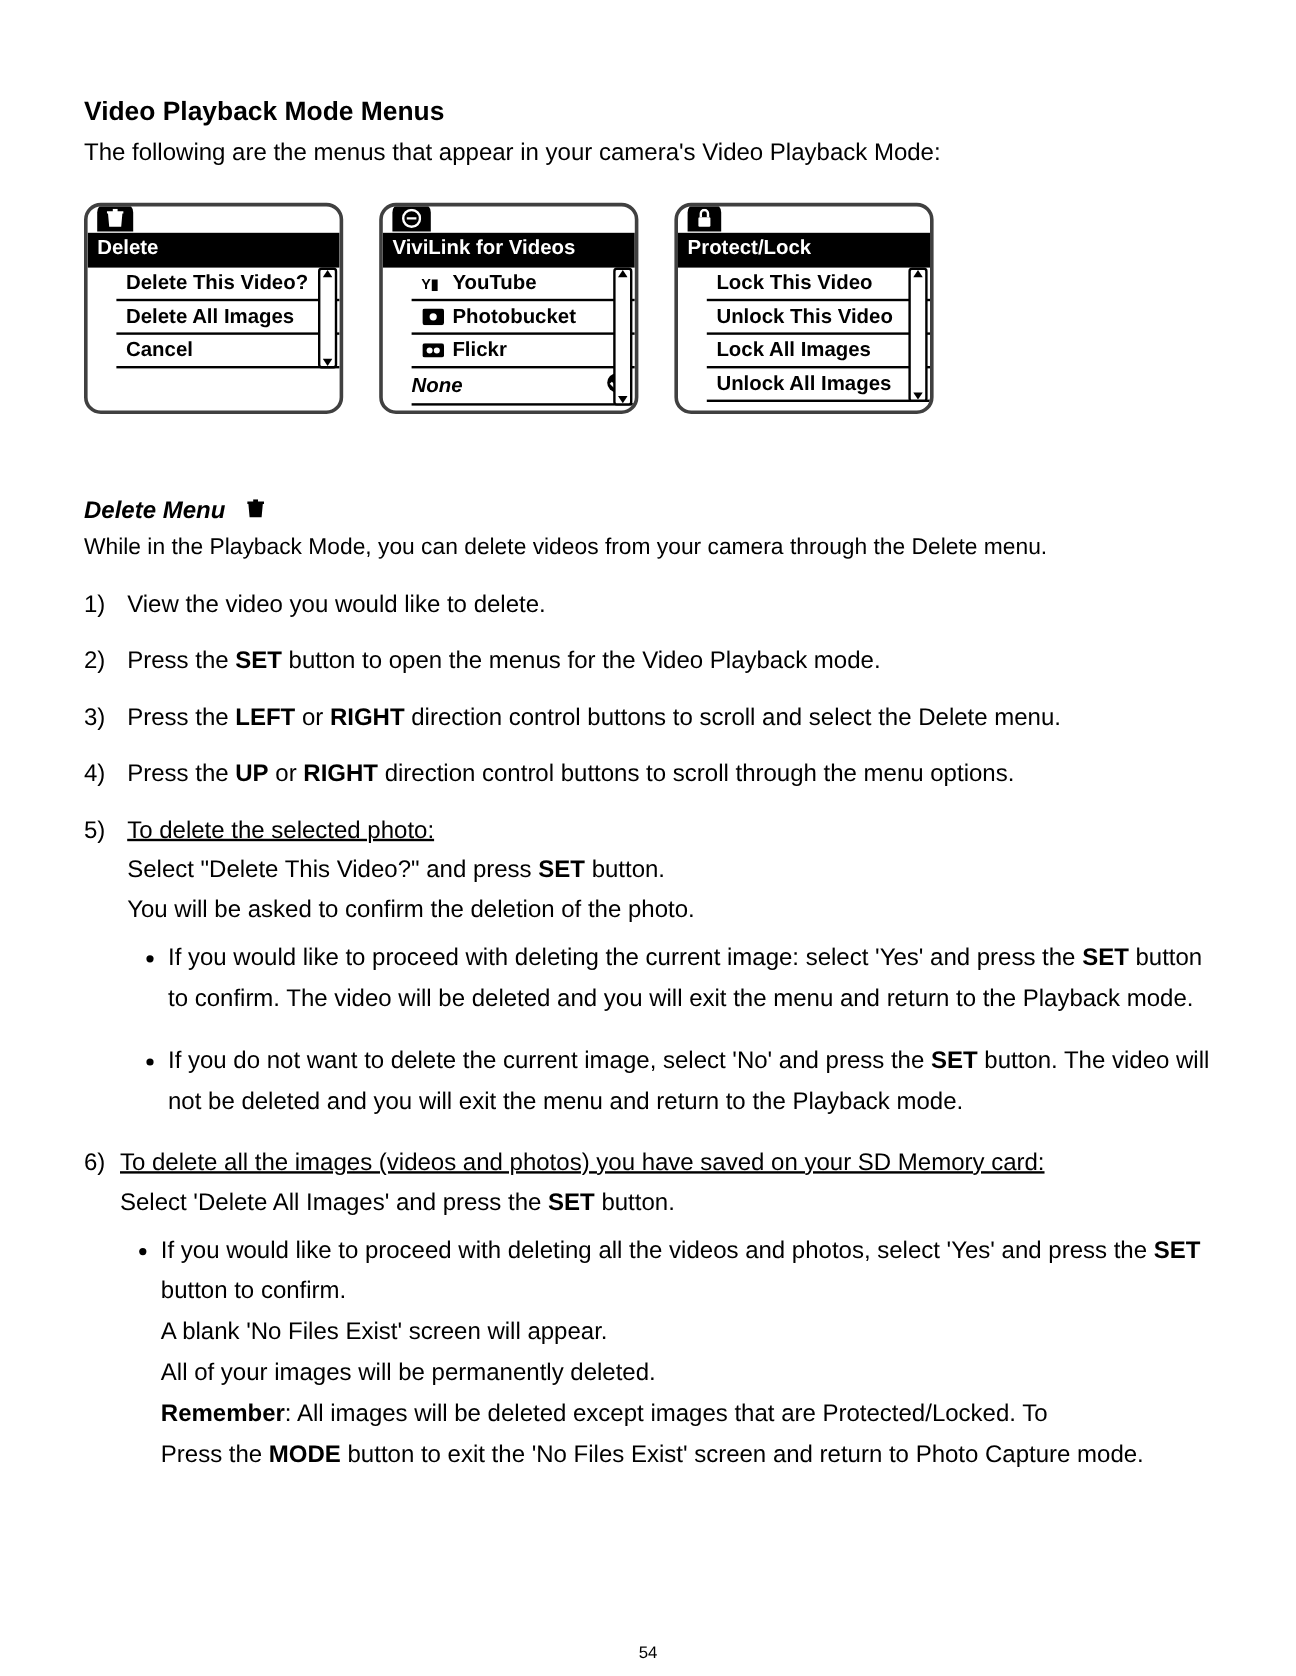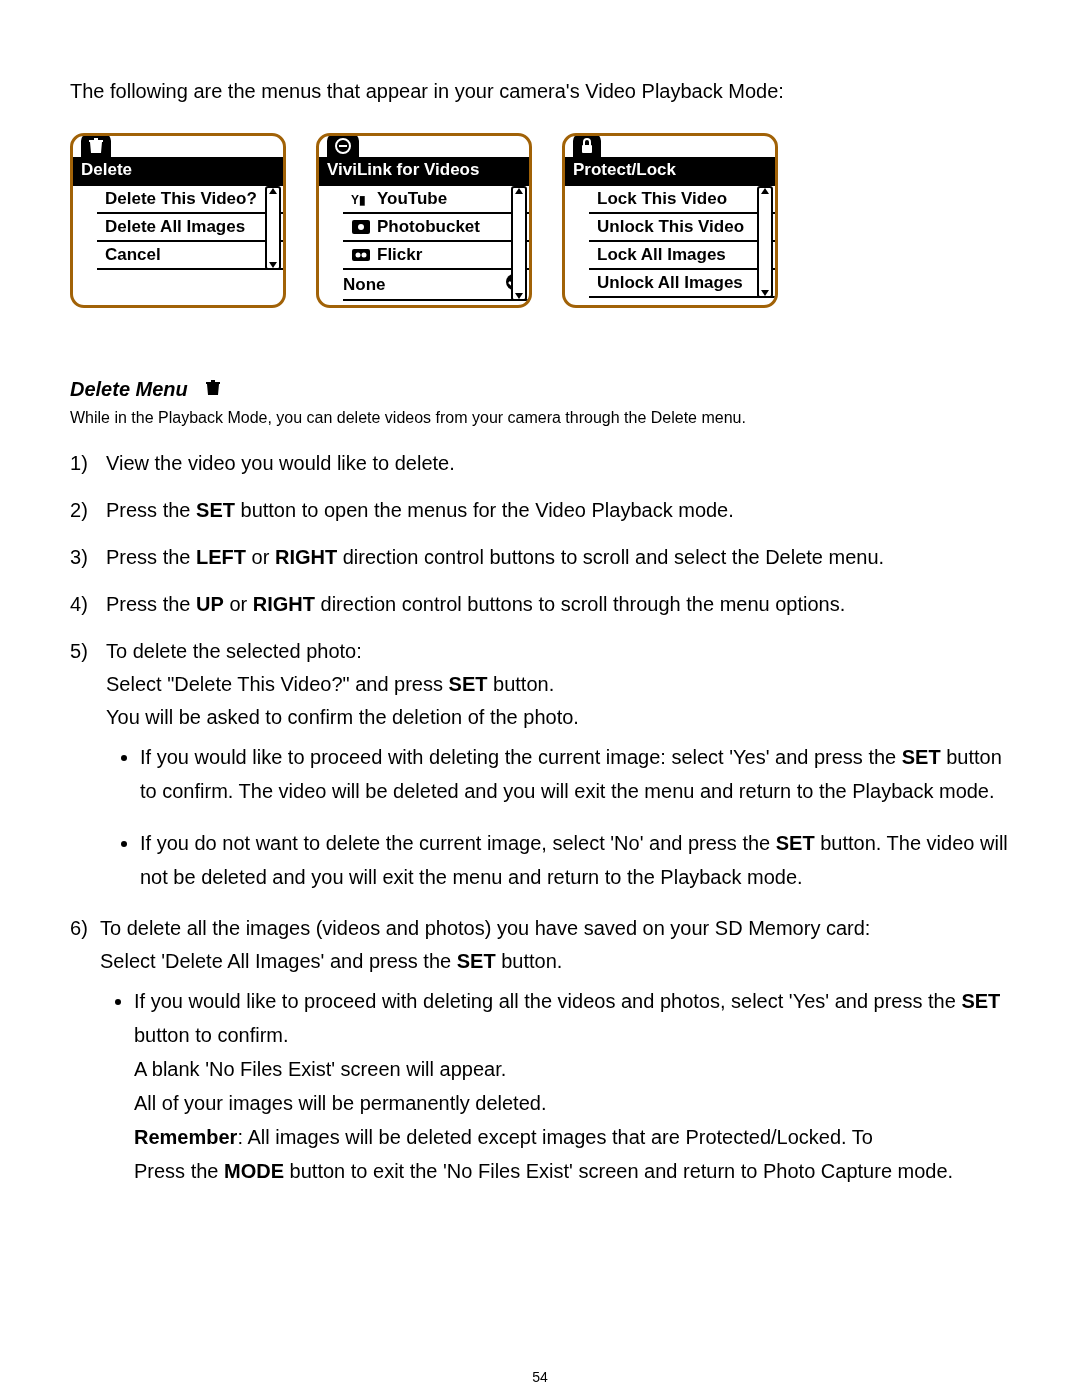--- a/index.html
+++ b/index.html
@@ -27,21 +27,21 @@
   }
 
   
   .menus-row {
     display: flex;
     gap: 30px;
     margin-bottom: 70px;
   }
   .menu {
     width: 210px;
-    border: 3px solid #a16207;
+    border: 3px solid #404040;
     border-radius: 14px;
     overflow: hidden;
     background: #fff;
     padding-bottom: 4px;
   }
   .menu-tab {
     display: inline-flex;
     align-items: center;
     justify-content: center;
     background: #000;
@@ -81,20 +81,21 @@
     width: 20px;
     height: 16px;
     display:inline-flex;
     align-items:center;
     justify-content:center;
   }
   .menu-item.none {
     justify-content: space-between;
     padding-left: 0;
     padding-right: 6px;
+    font-style: italic;
   }
   .menu-item .check {
     margin-left: auto;
   }
   .scrollbar {
     position: absolute;
     top: 0;
     bottom: 0;
     right: 2px;
     width: 12px;
@@ -112,21 +113,21 @@
   h3.sub-title {
     font-size: 20px;
     font-style: italic;
     font-weight: bold;
     margin: 0 0 8px 0;
     display: flex;
     align-items: center;
     gap: 18px;
   }
   p.sub-intro {
-    font-size: 16px;
+    font-size: 19px;
     margin: 0 0 20px 0;
   }
 
   
   ol.steps {
     list-style: none;
     padding: 0 0 0 0;
     margin: 0;
     font-size: 20px;
     counter-reset: step;
@@ -141,21 +142,21 @@
   ol.steps > li::before {
     content: counter(step) ")";
     position: absolute;
     left: 0;
     top: 0;
   }
   ol.steps .step-body {
     display: block;
   }
   ol.steps .step-head { display:inline; }
-  ol.steps .underline { }
+  ol.steps .underline { text-decoration: underline; }
 
   ul.bullets {
     list-style: disc;
     padding-left: 34px;
     margin: 6px 0 0 0;
   }
   ul.bullets > li {
     margin-bottom: 18px;
     line-height: 1.7;
   }
@@ -168,20 +169,21 @@
     width: 100%;
     text-align: center;
     font-size: 14px;
   }
 </style>
 </head>
 <body>
 
 <div class="page">
 
+  <h2 class="section-title">Video Playback Mode Menus</h2>
   <p class="intro">The following are the menus that appear in your camera's Video Playback Mode:</p>
 
   <div class="menus-row">
 
     <div class="menu">
       <div class="menu-tab">
         <svg width="14" height="16" viewBox="0 0 14 16">
             <path fill="#fff" d="M1 4h12l-1 11H2zM0 2h14v2H0zM5 0h4v2H5z"></path>
           </svg>
       </div>

